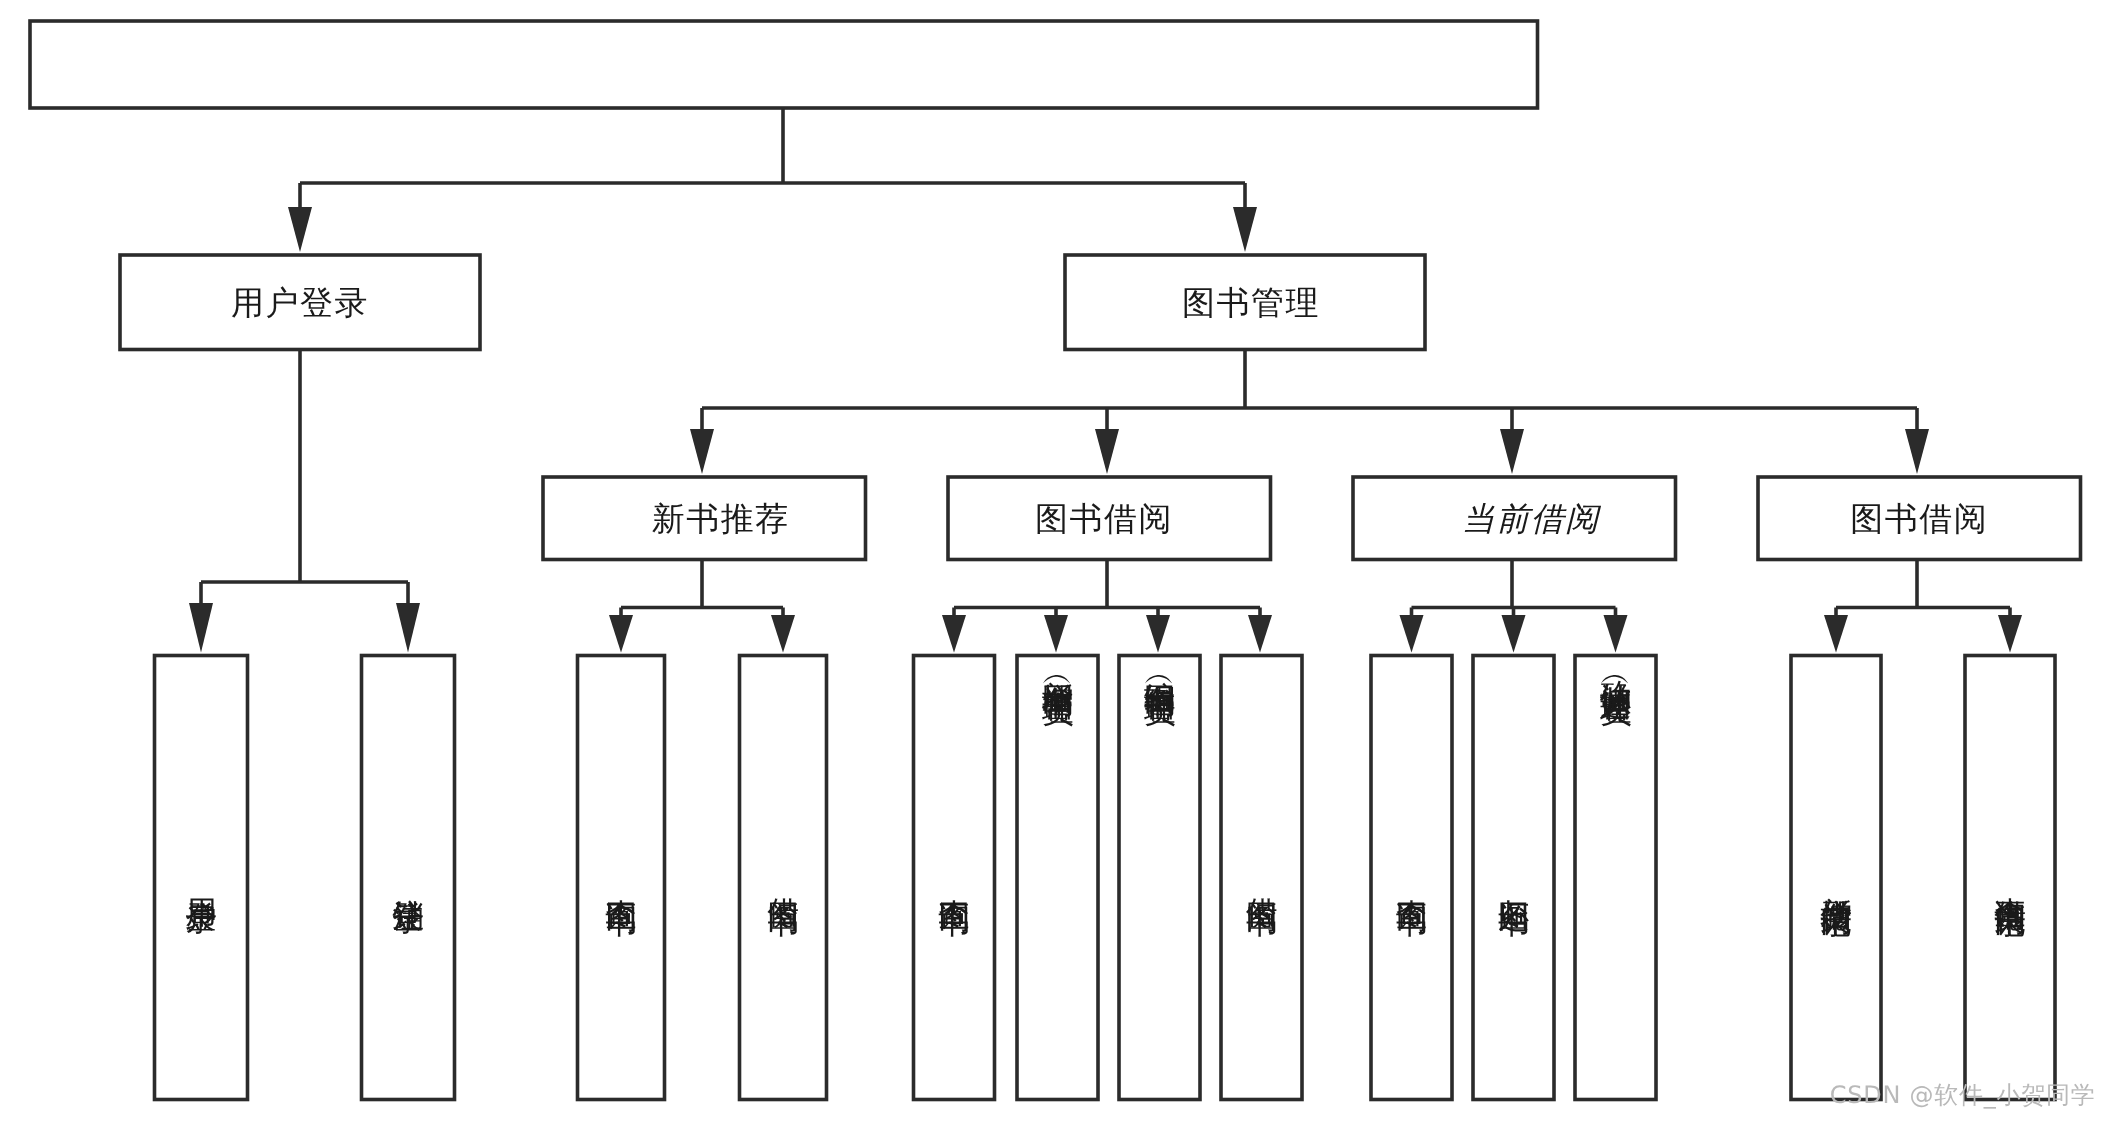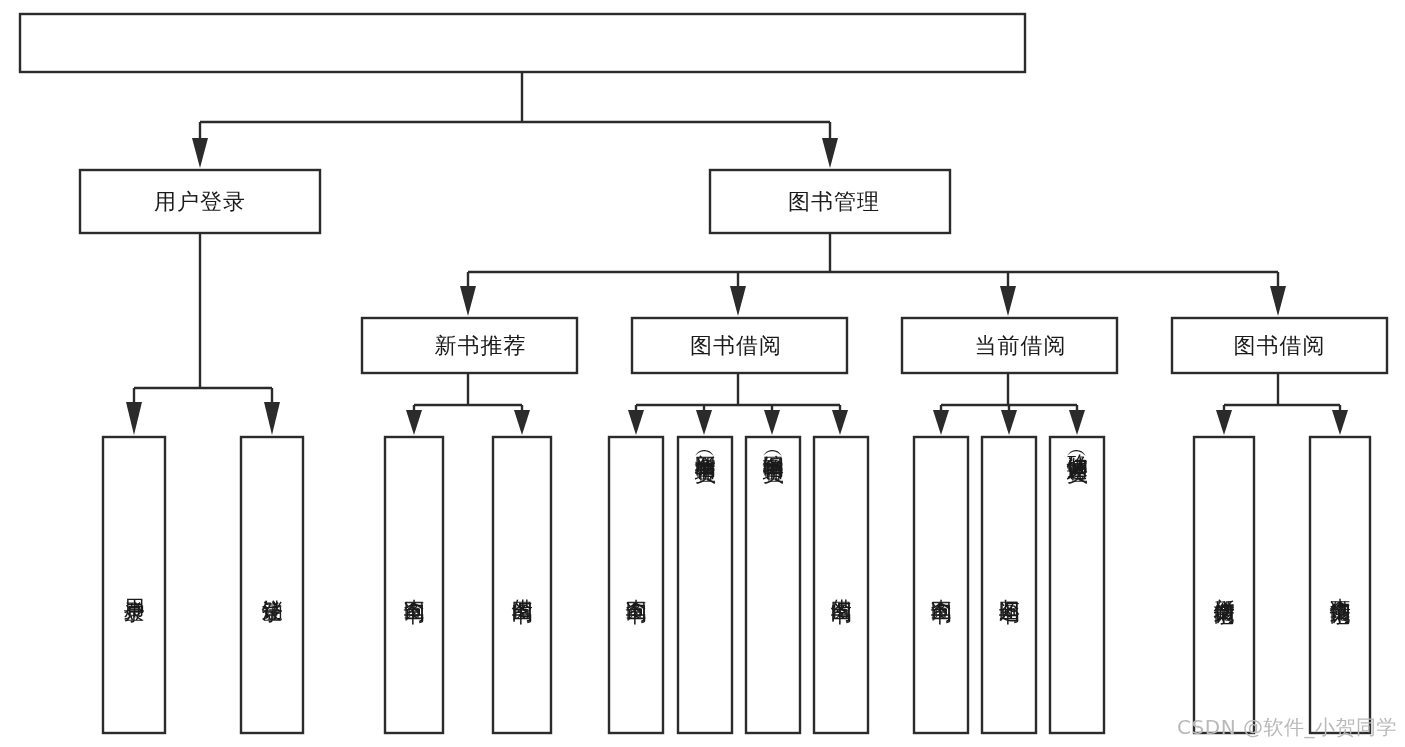--- a/index.html
+++ b/index.html
@@ -71,21 +71,21 @@
     font-size: 22px;
     color: #1a1a1a;
     letter-spacing: 1px;
     white-space: nowrap;
   }
   #watermark {
     position: absolute;
     right: 8px;
     bottom: 6px;
     font-family: "DejaVu Sans", "Liberation Sans", sans-serif;
-    font-size: 20px;
+    font-size: 16px;
     color: #b9b9b9;
     letter-spacing: 0.5px;
     white-space: nowrap;
   }
 </style>
 </head>
 <body>
 
 <div id="diagram-root">
 
@@ -194,21 +194,21 @@
   </div>
 
   <div class="hlabel-wrap" style="left:362px; top:318px; width:237px; height:55px;align-items:center;">
     <span class="hlabel-text">新书推荐</span>
   </div>
 
   <div class="hlabel-wrap" style="left:632px; top:318px; width:208px; height:55px;">
     <span class="hlabel-text">图书借阅</span>
   </div>
 
-  <div class="hlabel-wrap" style="left:902px; top:318px; width:237px; height:55px;">
+  <div class="hlabel-wrap" style="left:902px; top:318px; width:237px; height:55px;font-style:italic;">
     <span class="hlabel-text">当前借阅</span>
   </div>
 
   <div class="hlabel-wrap" style="left:1172px; top:318px; width:215px; height:55px;">
     <span class="hlabel-text">图书借阅</span>
   </div>
 
   <div class="vlabel-wrap" style="left:103px; top:437px; width:62px; height:296px;">
     <span class="vlabel-text">用户登录</span>
   </div>

